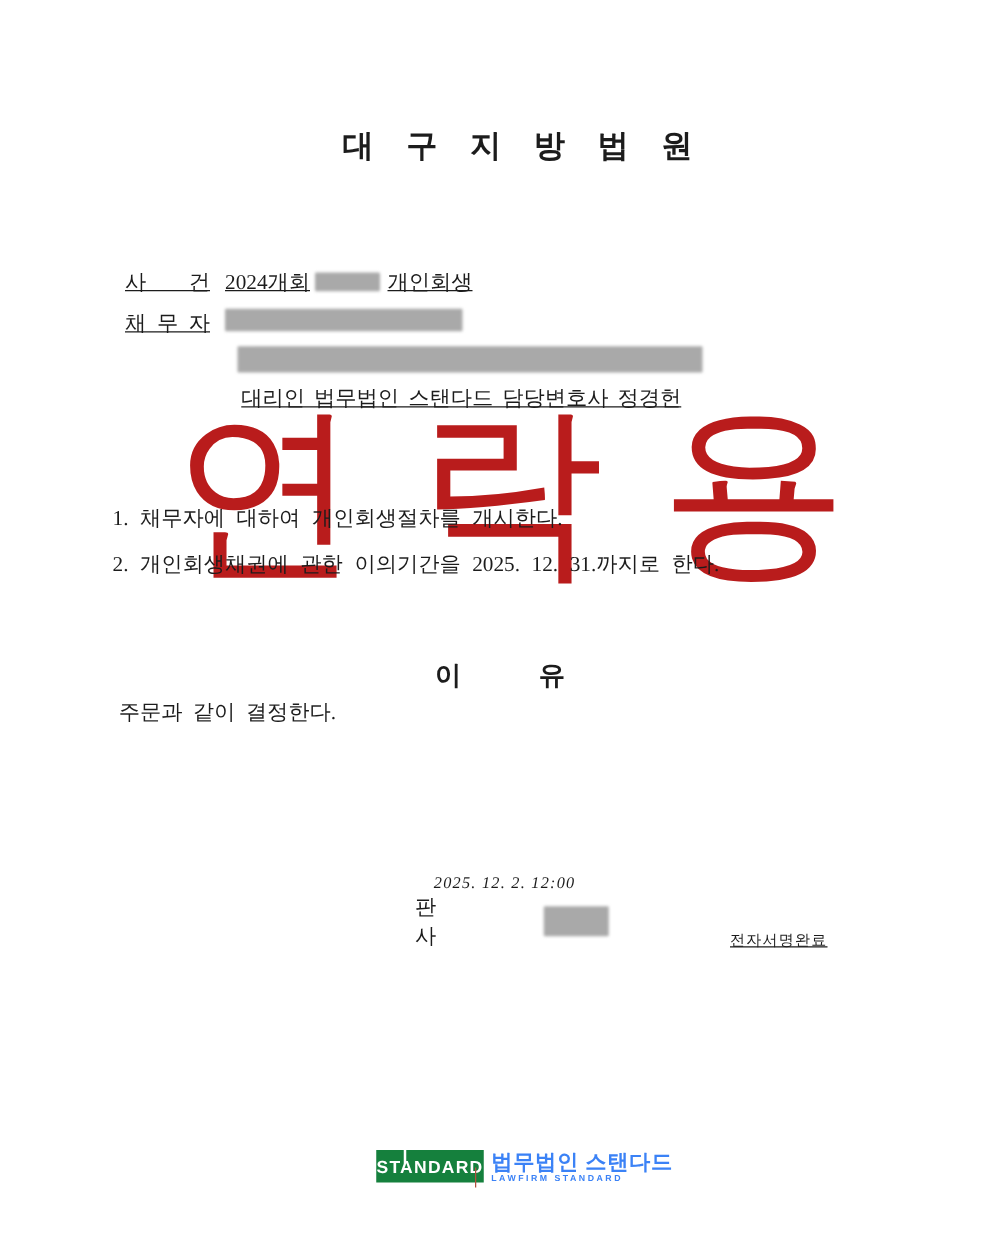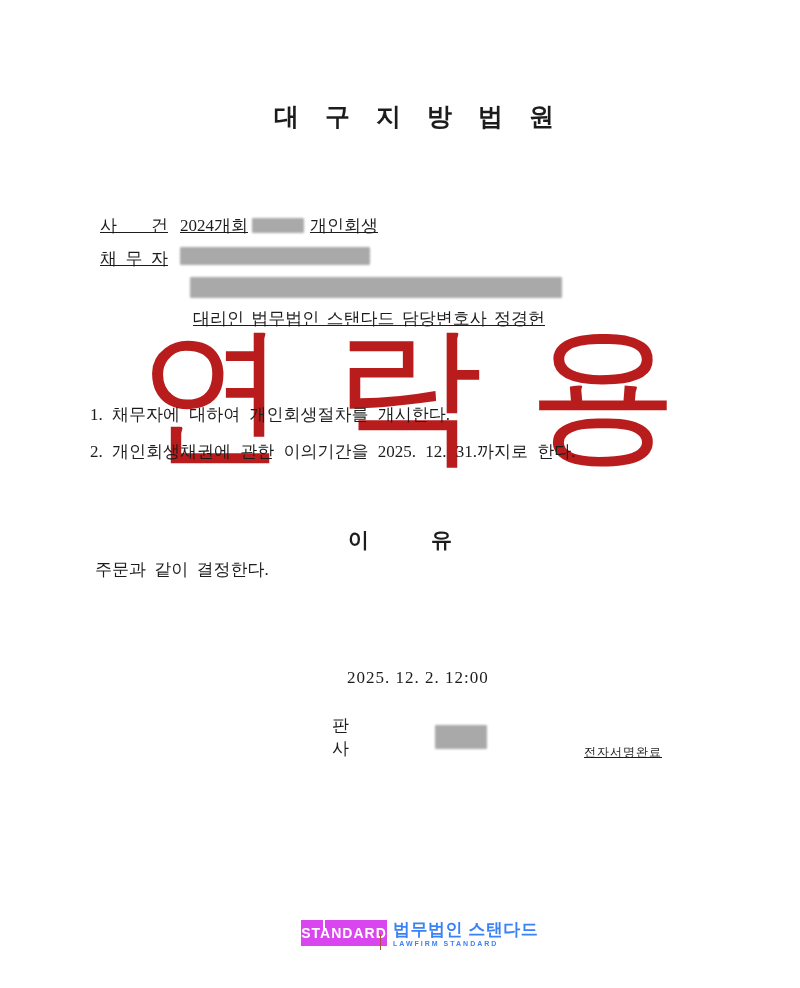--- a/index.html
+++ b/index.html
@@ -77,36 +77,36 @@
   .heading-order  { top: 373px; }
   .heading-reason { top: 526px; }
 
   .order-list { position: absolute; left: 90px; top: 403px; width: 625px; font-size: 17px; }
   .order-item { margin-bottom: 14px; word-spacing: 5px; white-space: nowrap; }
 
   .reason-text { position: absolute; left: 95px; top: 558px; width: 616px; font-size: 17px; }
   .reason-line1 { text-align: justify; text-align-last: justify; word-spacing: 4px; margin-bottom: 16px; }
   .reason-line2 { word-spacing: 4px; }
 
-  .datetime { position: absolute; left: 347px; top: 668px; font-size: 17px; letter-spacing: 1px; }
+  .datetime { position: absolute; left: 347px; top: 698px; font-size: 13px; letter-spacing: 1px; font-style: italic; }
 
   .judge-row { position: absolute; left: 332px; top: 713px; width: 330px; display: flex; align-items: center; gap: 45px; }
   .judge-label { font-size: 17px; margin-right: 41px; }
   .esign { margin-left: 52px; font-size: 12px; text-decoration: underline; letter-spacing: 1px; white-space: nowrap; margin-top: 31px; }
 
   
   .footer-logo {
     position: absolute; left: 301px; top: 920px;
     display: flex; align-items: flex-start;
     font-family: "Liberation Sans", "DejaVu Sans", sans-serif;
   }
   .logo-box {
     position: relative;
     width: 86px; height: 26px;
-    background: #d946ef;
+    background: #15803d;
     color: #ffffff;
     font-size: 14px; font-weight: bold;
     letter-spacing: 1px;
     display: flex; align-items: center; justify-content: center;
     overflow: visible;
     text-align: right;
   }
   .logo-accent-1 { position: absolute; left: 22px; top: -3px; width: 1.5px; height: 14px; background: #ffffff; }
   .logo-accent-2 { position: absolute; right: 6px; bottom: -4px; width: 1.5px; height: 16px; background: #b0503e; }
   .logo-right { margin-left: 6px; color: #3b82f6; }

